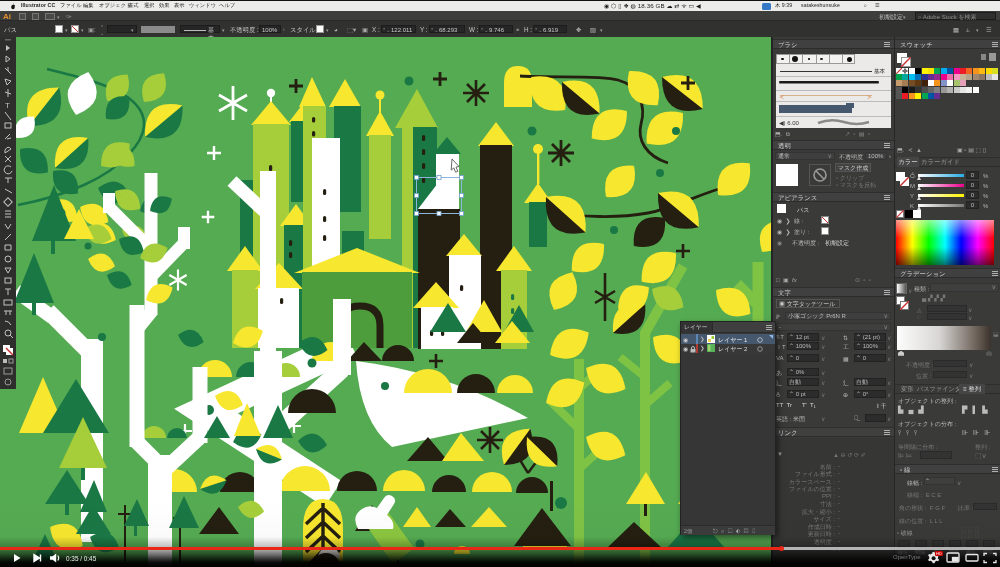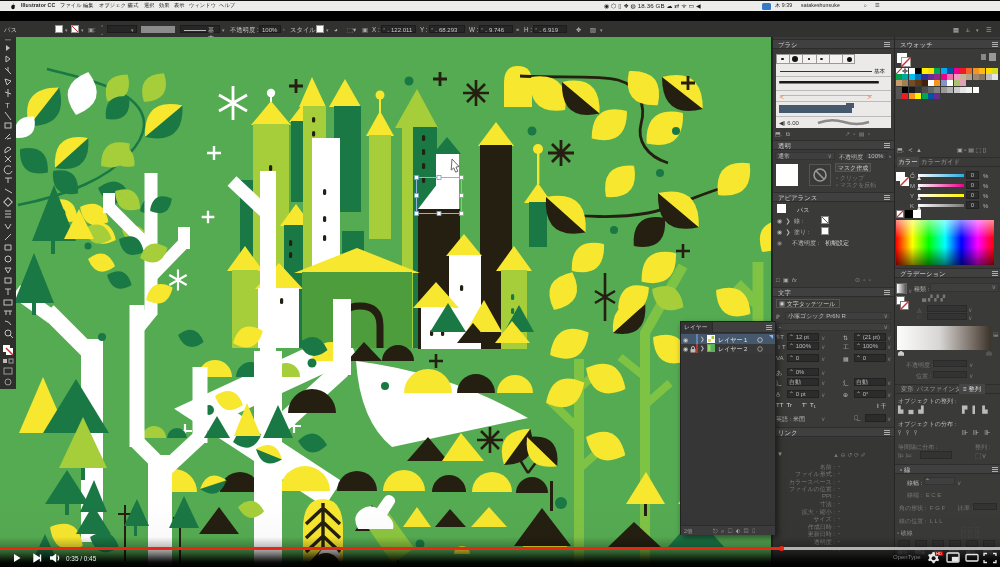--- a/index.html
+++ b/index.html
@@ -57,20 +57,31 @@
  <span class="mi" style="left:189px">ウィンドウ</span>
  <span class="mi" style="left:219px">ヘルプ</span>
  <span class="mi" style="left:604px;font-size:6px">◉ ⬡ ▯ ❖ ◍ <span style="font-size:6.2px">18.36 GB</span> ☁ ⇄ ᯤ ▭ ◀</span>
  <span class="mi" style="left:762px;top:1.5px;width:9px;height:7px;background:#3578c6;border-radius:1.5px"></span>
  <span class="mi" style="left:775px">木 9:39</span>
  <span class="mi" style="left:801px">satakeshunsuke</span>
  <span class="mi" style="left:864px">⌕</span>
  <span class="mi" style="left:875px">☰</span>
 </div>
 
+<div class="abs" id="appbar">
+ <span class="ai">Ai</span>
+ <span class="ic" style="left:19px;top:2px;width:7px;height:7px"></span>
+ <span class="ic" style="left:32px;top:2px;width:7px;height:7px"></span>
+ <span class="ic" style="left:45px;top:2px;width:10px;height:7px"></span>
+ <span class="dn" style="left:57px;top:3px">▾</span>
+ <span style="position:absolute;left:66px;top:2px;color:#999;font-size:7px">✑</span>
+ <span class="ptxt" style="left:879px;top:2.5px;color:#c5c5c5">初期設定</span>
+ <span class="dn" style="left:903px;top:3px">▾</span>
+ <span class="fld" style="left:915px;top:1.5px;width:81px;height:8px;background:#2f2f2f;color:#8f8f8f">⌕ Adobe Stock を検索</span>
+</div>
 
 <div class="abs" id="ctrlbar">
  <span class="t" style="left:4px">パス</span>
  <span class="sw" style="left:55px;top:4px;width:8px;height:8px"></span>
  <span class="dn" style="left:65px;top:6px">▾</span>
  <span class="sw" style="left:71px;top:4px;width:8px;height:8px;background:linear-gradient(to top right,#fff 44%,#c33 46%,#c33 54%,#fff 56%)"></span>
  <span class="dn" style="left:81px;top:6px">▾</span>
  <span class="t" style="left:88px;color:#9a9a9a">▣:</span>
  <span class="dn" style="left:100px;top:3px">⌃<br>⌄</span>
  <span class="fld" style="left:107px;top:4px;width:30px;height:8px"></span>

